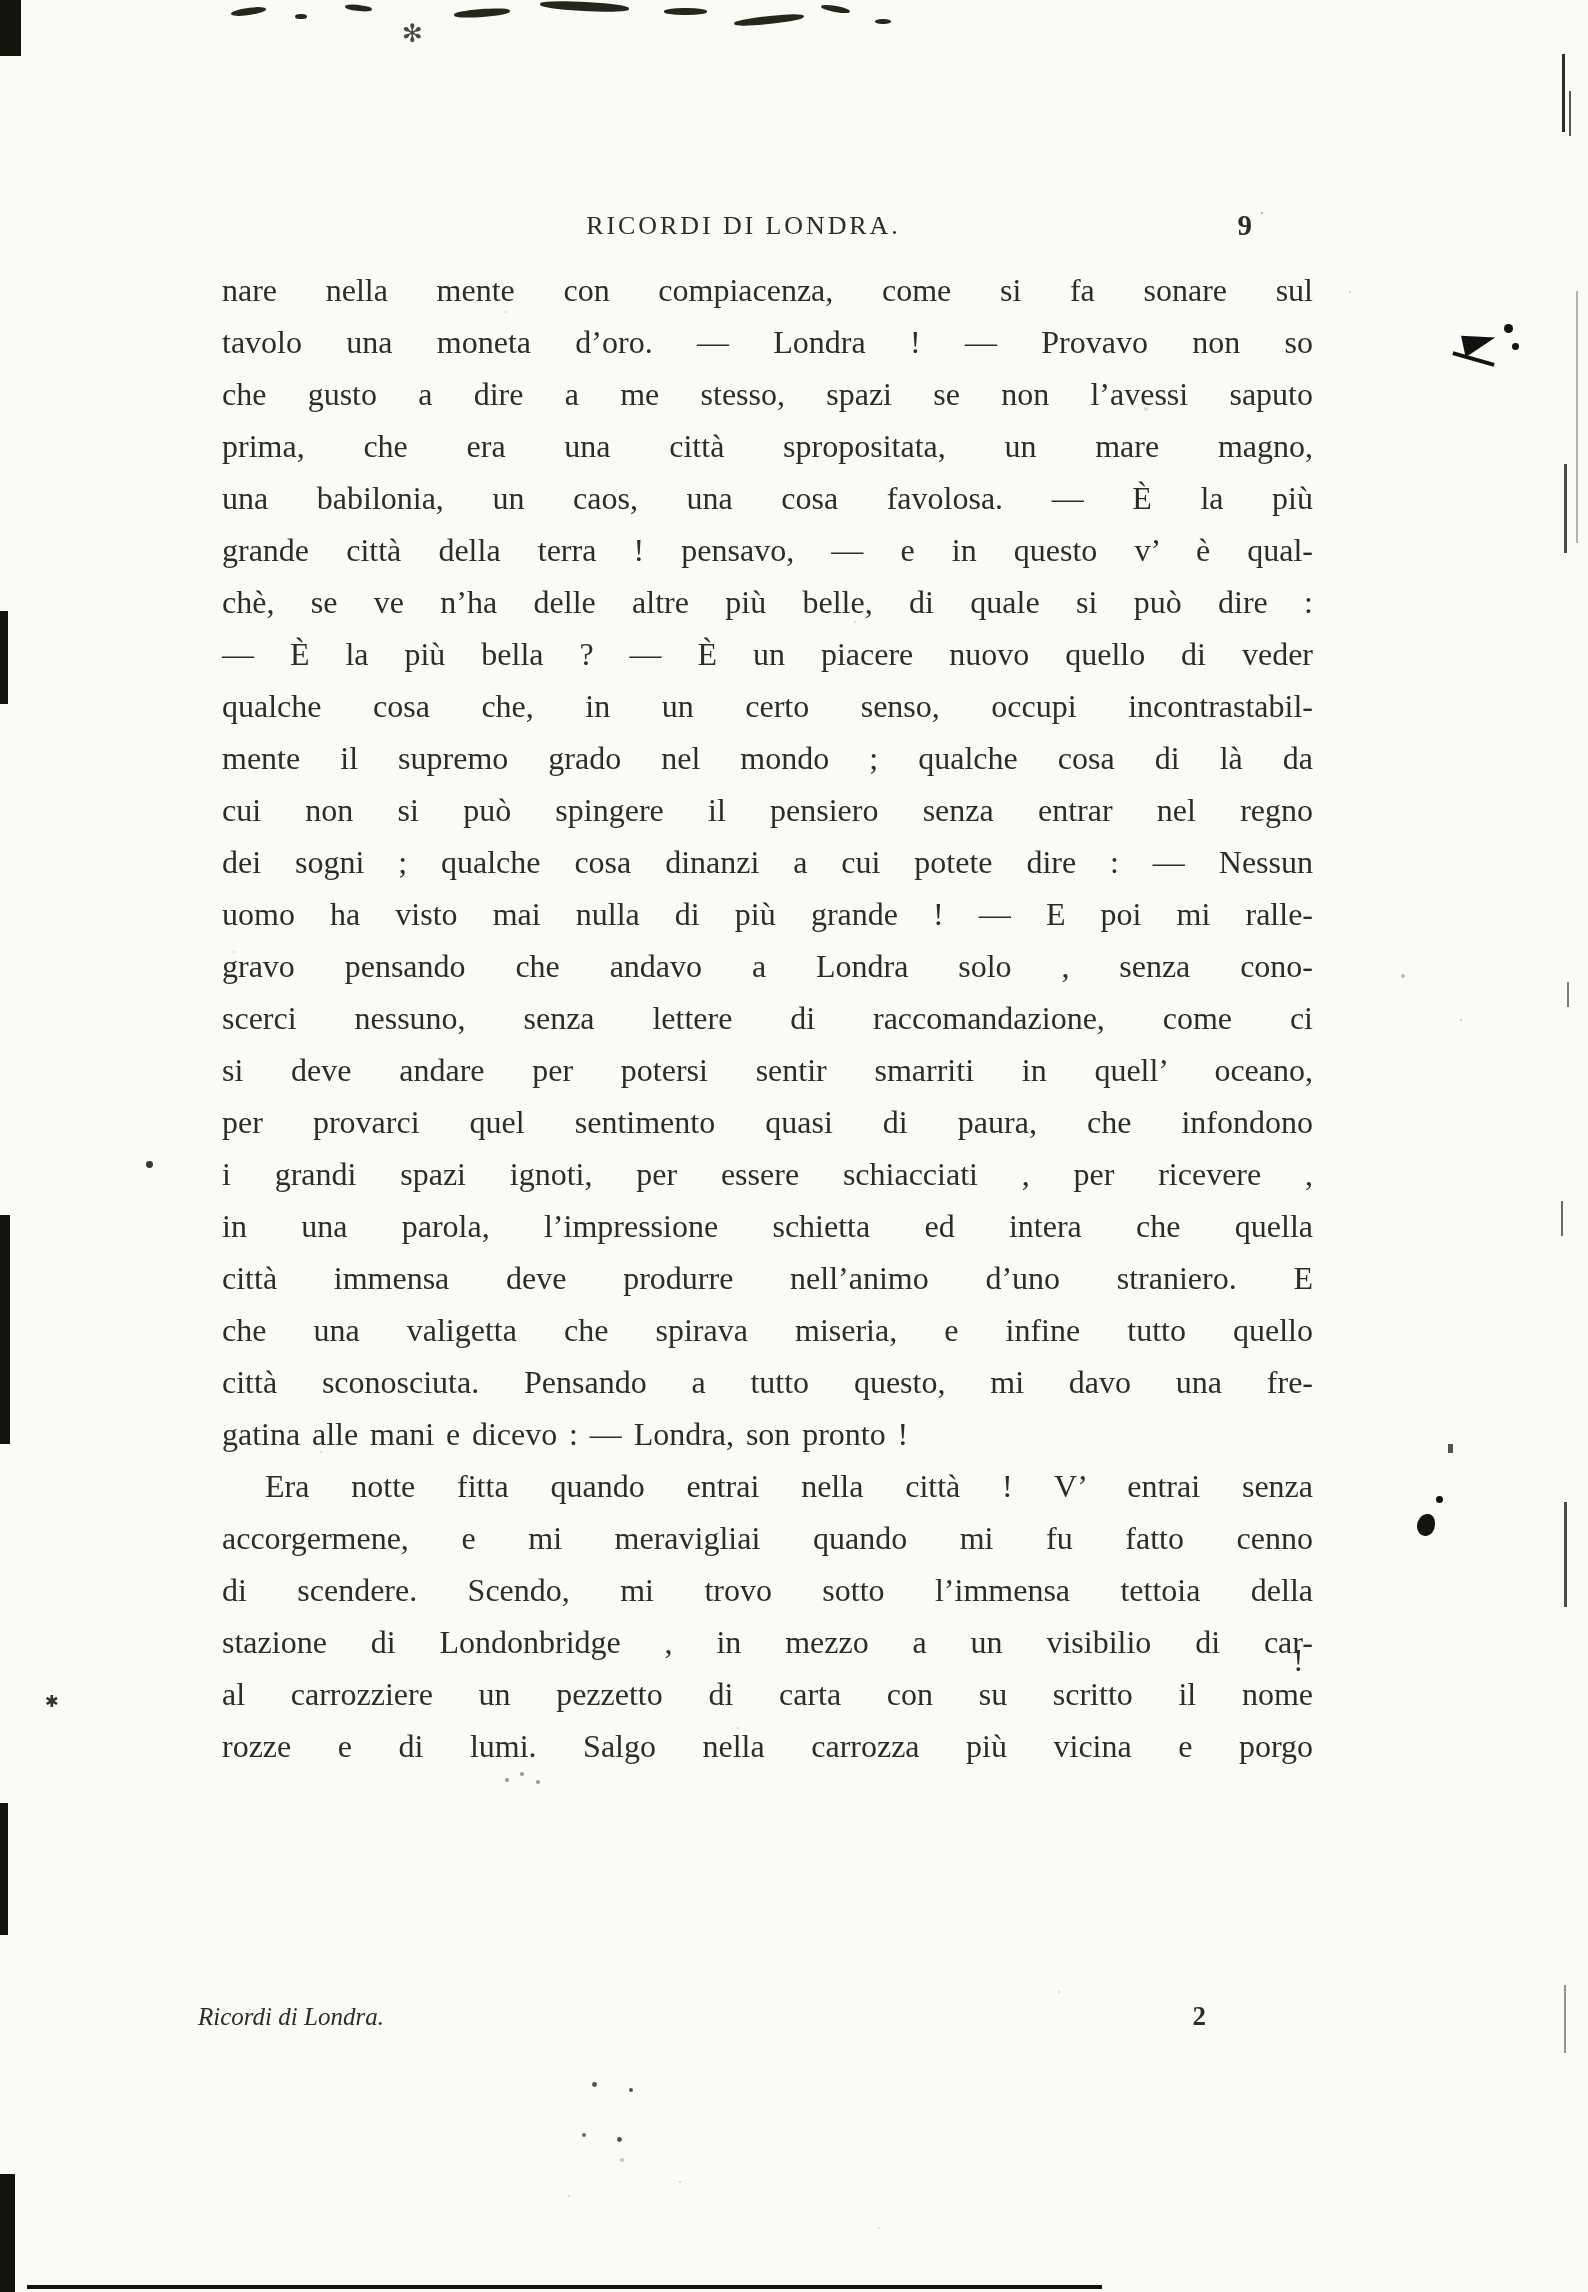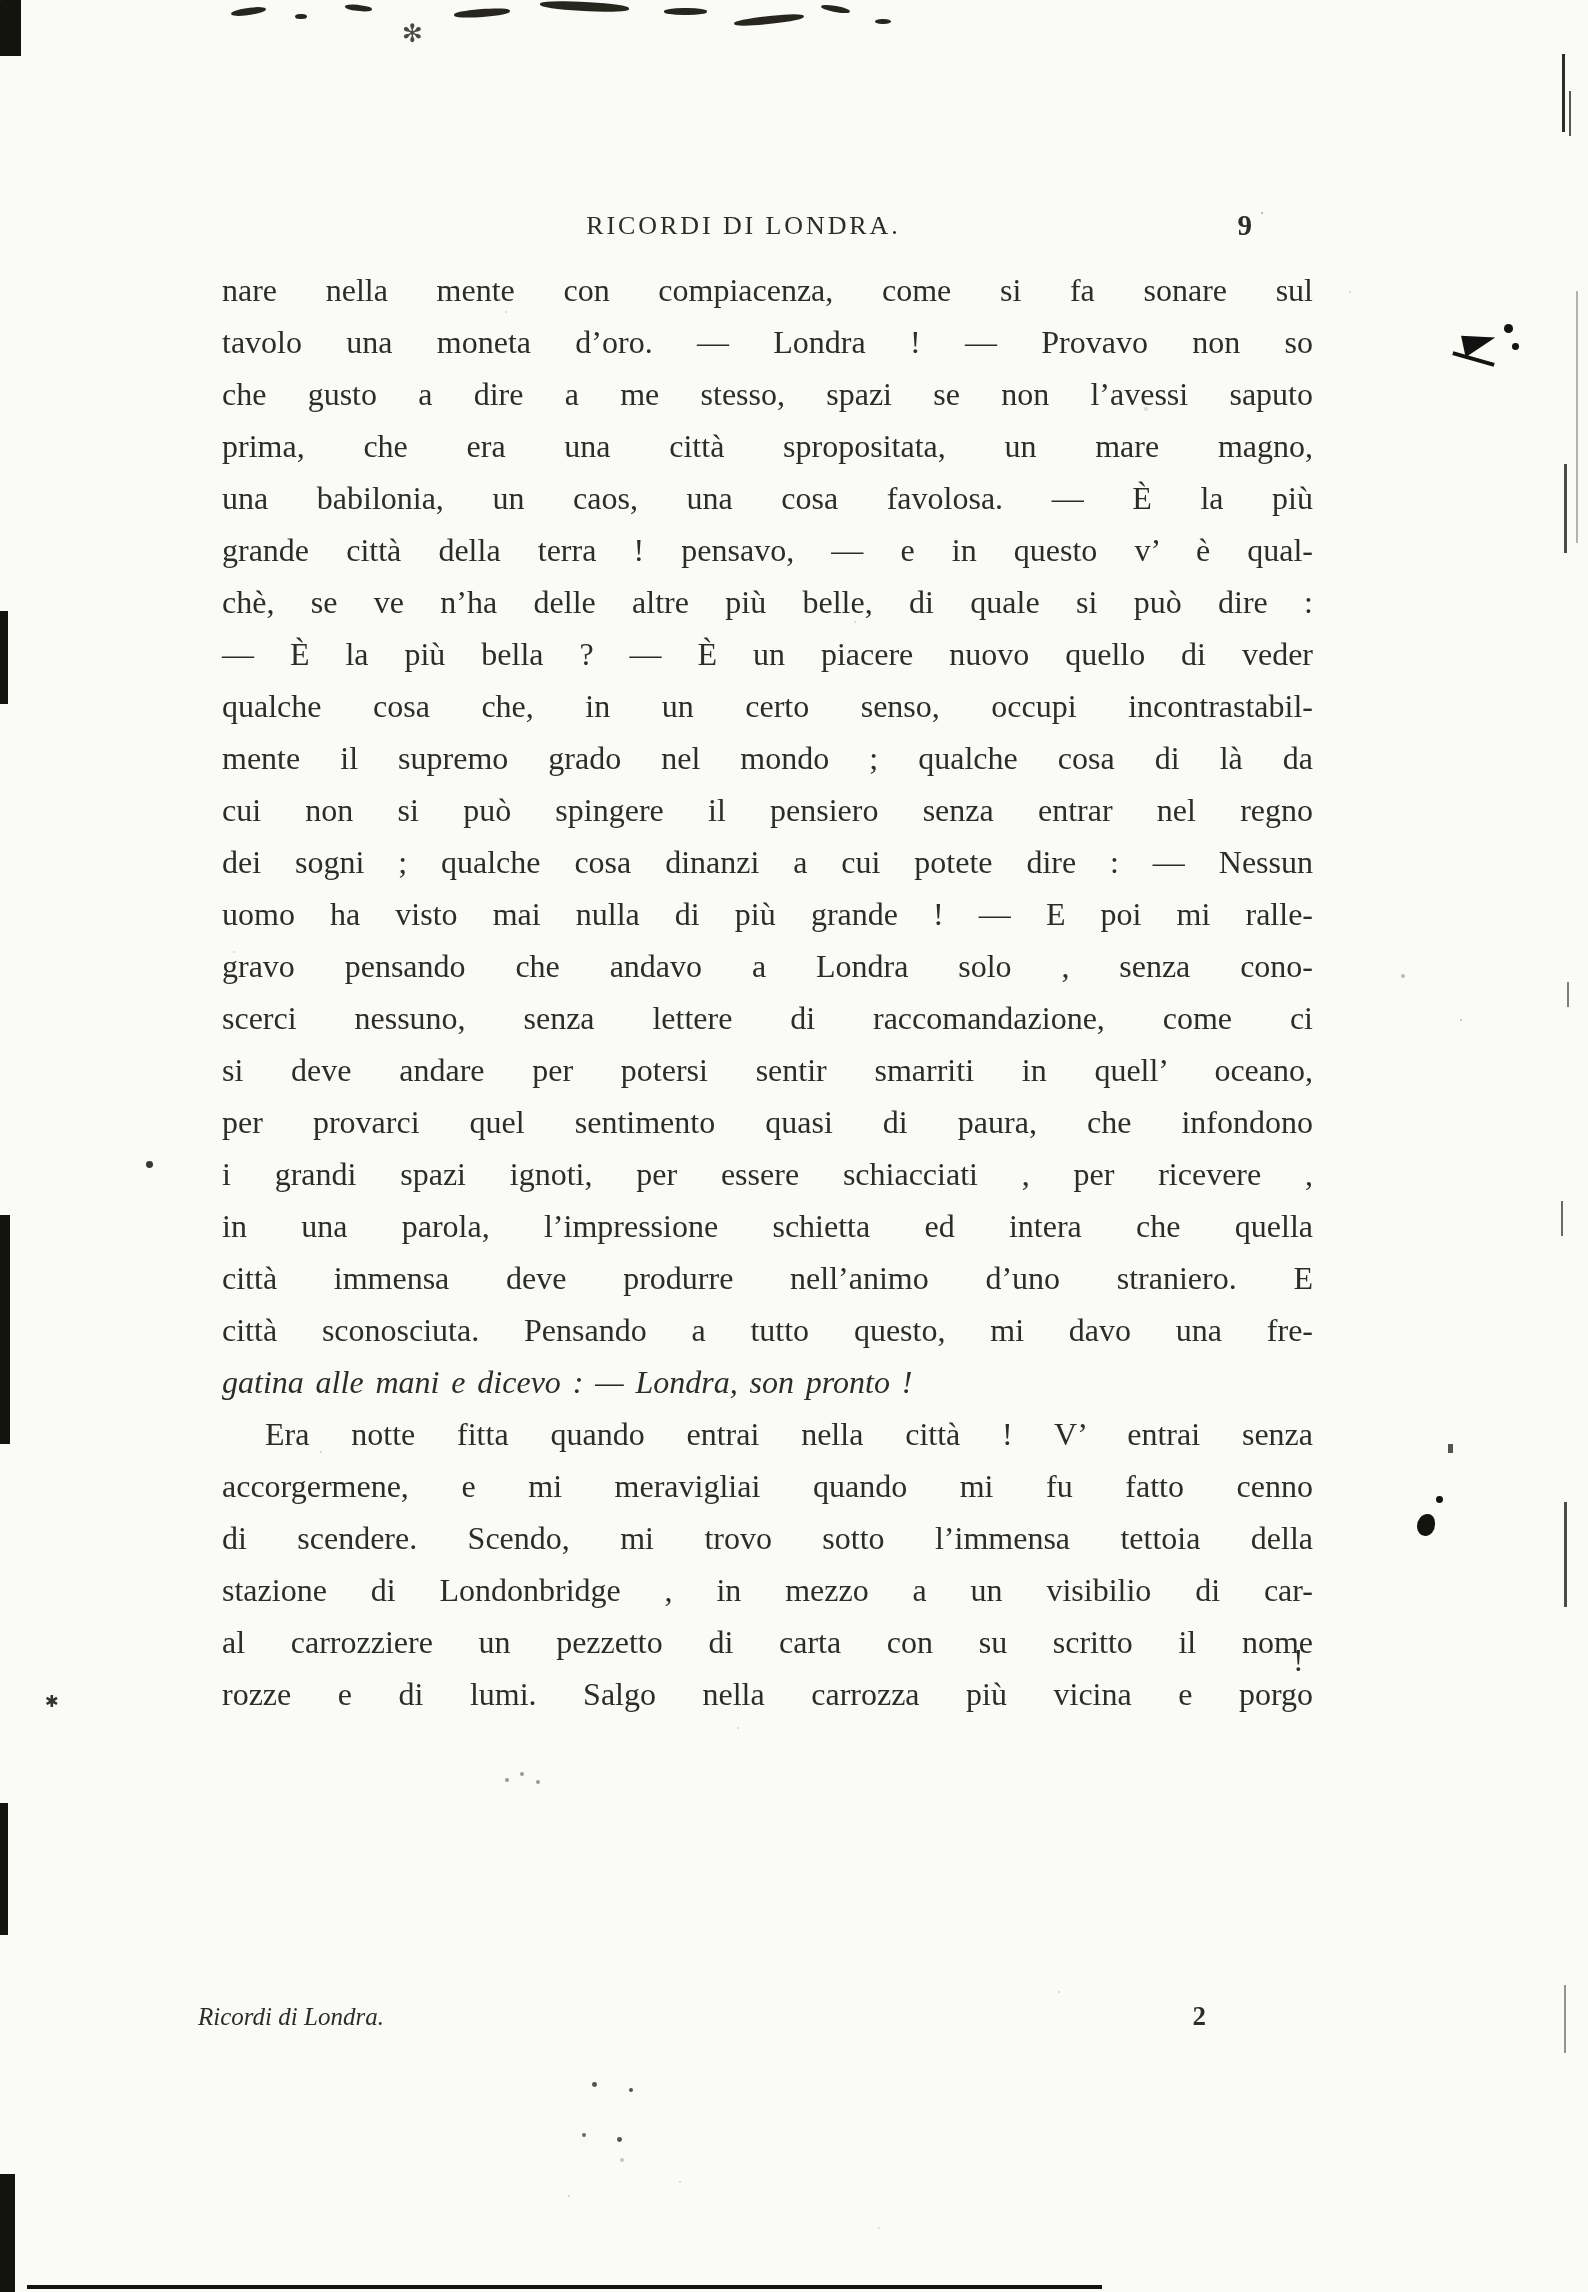--- a/index.html
+++ b/index.html
@@ -18,21 +18,21 @@
   .header-title { text-align:center; font-size:26px; letter-spacing:2.9px; line-height:35px; }
   .page-number { position:absolute; right:37px; top:0; font-size:29px; line-height:35px; font-weight:bold; }
 
   
   .textblock { position:absolute; left:198px; top:264px; width:1091px;margin-left:24px; }
   .line {
     font-size:32px; line-height:52px; height:52px;
     text-align:justify; text-align-last:justify; -moz-text-align-last:justify;
     word-spacing:0.12em;
   }
-  .line.no-just { text-align-last:left;font-style:italic; -moz-text-align-last:left; }
+  .line.no-just { text-align-last:left; -moz-text-align-last:left; }
   .line.indent { text-indent:43px; }
 
   
   .footer { position:absolute; top:2003px; left:198px; width:1091px; height:39px; font-size:25px; }
   .footer-left { font-style:italic; }
   .footer-right { position:absolute; right:83px; top:-1.9px; font-weight:bold; font-size:27px; }
 
   
   .artifact { position:absolute; background:#14140f; pointer-events:none; }
   .art-topleft { left:0; top:0; width:21.3px; height:56px; }
@@ -133,20 +133,21 @@
       <div class="line">cui non si può spingere il pensiero senza entrar nel regno</div>
       <div class="line">dei sogni ; qualche cosa dinanzi a cui potete dire : — Nessun</div>
       <div class="line">uomo ha visto mai nulla di più grande ! — E poi mi ralle-</div>
       <div class="line">gravo pensando che andavo a Londra solo , senza cono-</div>
       <div class="line">scerci nessuno, senza lettere di raccomandazione, come ci</div>
       <div class="line">si deve andare per potersi sentir smarriti in quell’ oceano,</div>
       <div class="line">per provarci quel sentimento quasi di paura, che infondono</div>
       <div class="line">i grandi spazi ignoti, per essere schiacciati , per ricevere ,</div>
       <div class="line">in una parola, l’impressione schietta ed intera che quella</div>
       <div class="line">città immensa deve produrre nell’animo d’uno straniero. E</div>
+      <div class="line">che una valigetta che spirava miseria, e infine tutto quello</div>
       <div class="line">città sconosciuta. Pensando a tutto questo, mi davo una fre-</div>
       <div class="line no-just">gatina alle mani e dicevo : — Londra, son pronto !</div>
       <div class="line indent">Era notte fitta quando entrai nella città ! V’ entrai senza</div>
       <div class="line">accorgermene, e mi meravigliai quando mi fu fatto cenno</div>
       <div class="line">di scendere. Scendo, mi trovo sotto l’immensa tettoia della</div>
       <div class="line">stazione di Londonbridge , in mezzo a un visibilio di car-</div>
       <div class="line">al carrozziere un pezzetto di carta con su scritto il nome</div>
       <div class="line">rozze e di lumi. Salgo nella carrozza più vicina e porgo</div>
     </main>
 

